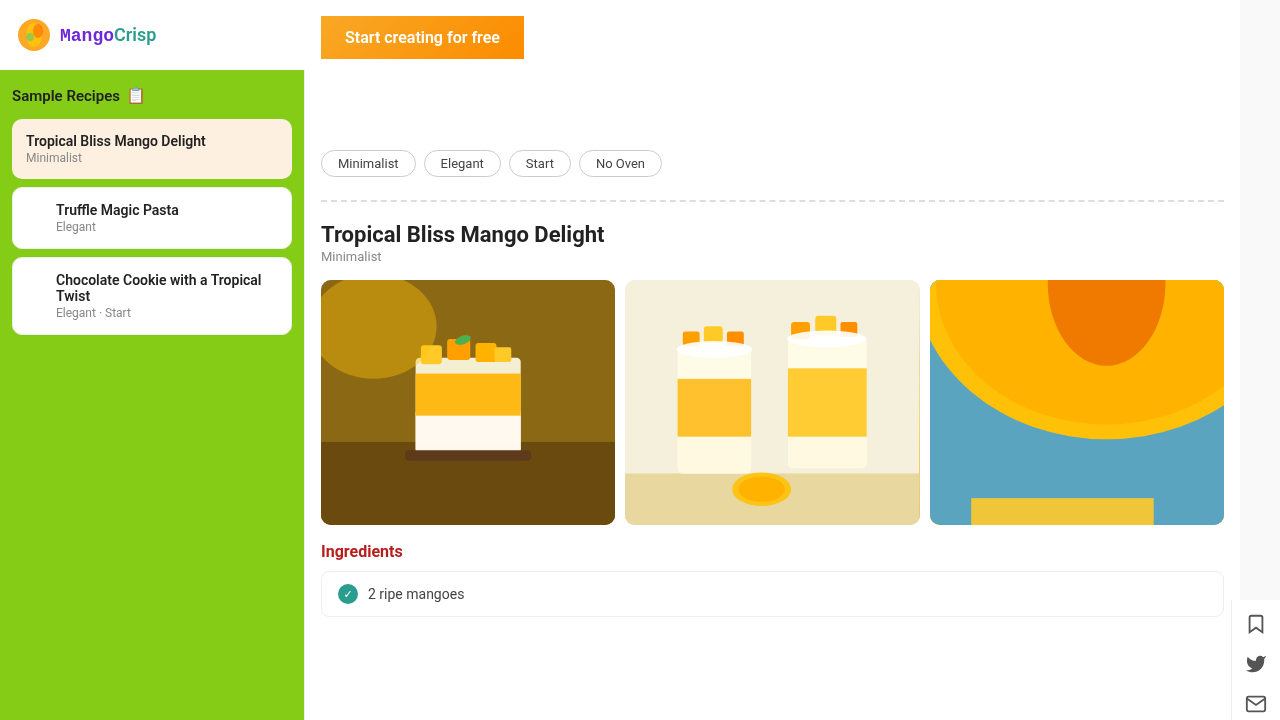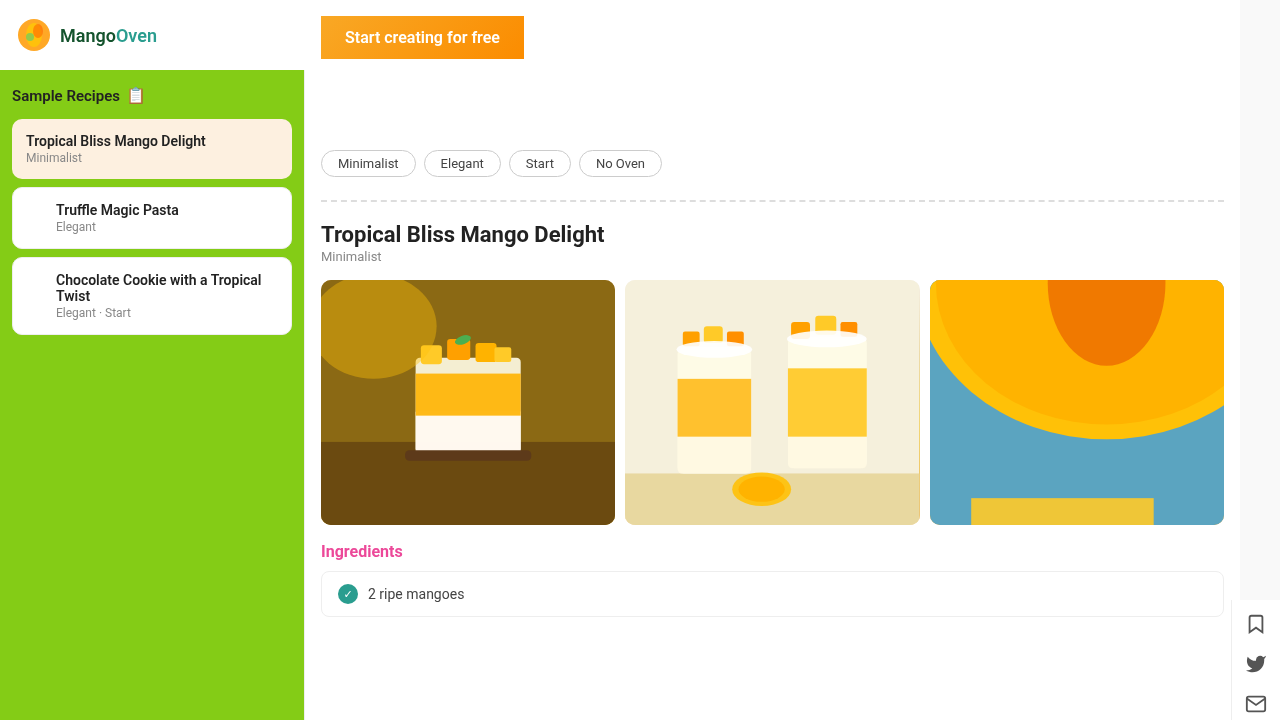--- a/index.html
+++ b/index.html
@@ -27,21 +27,21 @@
     }
     .logo-icon {
       width: 36px;
       height: 36px;
       margin-right: 8px;
     }
     .logo-text {
       font-size: 18px;
       font-weight: 600;
     }
-    .logo-text span.mango { color: #14532d; }
+    .logo-text span.mango { color: #6d28d9; font-family: Liberation Mono, monospace; }
     .logo-text span.crisp { color: #2a9d8f; }
 
     
     .sidebar {
       position: absolute;
       top: 70px;
       left: 0;
       width: 305px;
       height: 650px;
       background: #84cc16;
@@ -210,21 +210,21 @@
     
     .ingredients-section {
       position: absolute;
       top: 542px;
       left: 16px;
       right: 16px;
     }
     .ingredients-title {
       font-size: 16px;
       font-weight: 700;
-      color: #ec4899;
+      color: #b91c1c;
       margin-bottom: 10px;
     }
     .ingredient-item {
       border: 1.5px solid #eee;
       border-radius: 8px;
       padding: 12px 16px;
       display: flex;
       align-items: center;
       gap: 10px;
       background: #fff;
@@ -284,21 +284,21 @@
 <body>
 
 <div class="header">
   <svg class="logo-icon" viewBox="0 0 36 36">
     <circle cx="18" cy="18" r="16" fill="#ff9900" opacity="0.85"></circle>
     <ellipse cx="18" cy="18" rx="8" ry="12" fill="#ffcc00" opacity="0.7"></ellipse>
     <ellipse cx="22" cy="14" rx="5" ry="7" fill="#ff6600" opacity="0.6"></ellipse>
     <circle cx="14" cy="20" r="4" fill="#66cc66" opacity="0.7"></circle>
   </svg>
   <div class="logo-text">
-    <span class="mango">Mango</span><span class="crisp">Oven</span>
+    <span class="mango">Mango</span><span class="crisp">Crisp</span>
   </div>
 </div>
 
 <div class="sidebar">
   <div class="sidebar-header">
     <span class="sidebar-title">Sample Recipes</span>
     <span class="sidebar-icon">📋</span>
   </div>
 
   <div class="recipe-card active">

